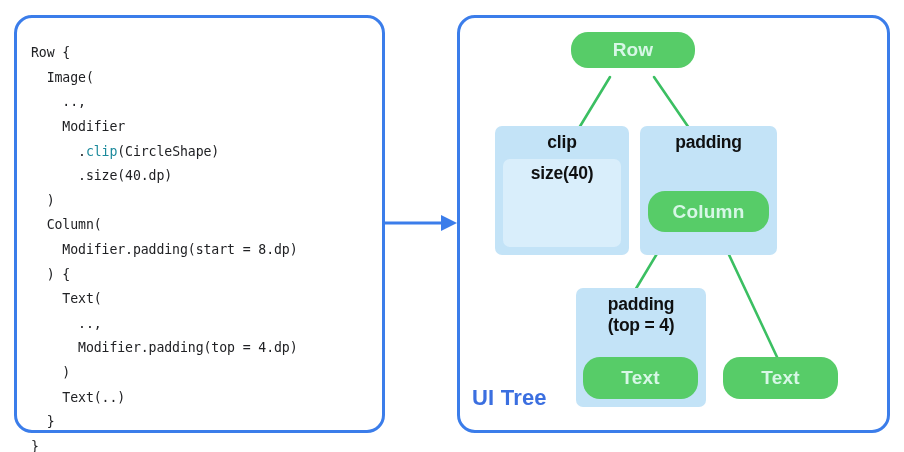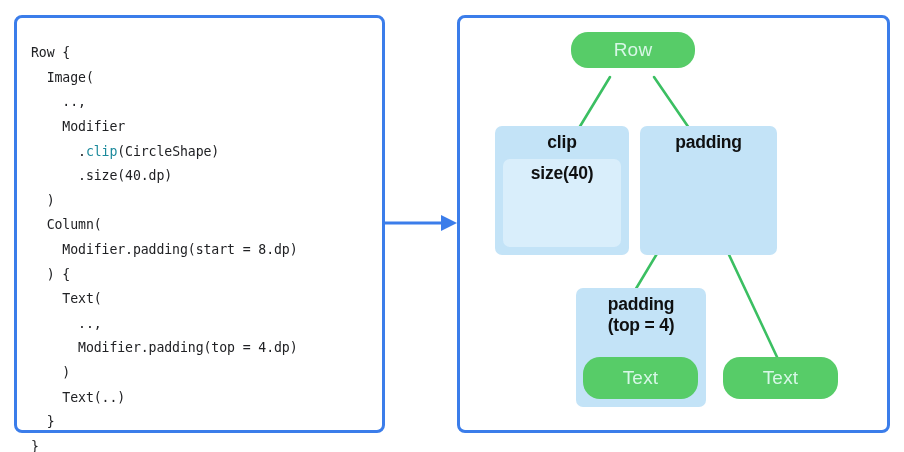--- a/index.html
+++ b/index.html
@@ -20,21 +20,21 @@
     left: 0; top: 0;
     width: 904px;
     height: 452px;
   }
 
   
   .panel {
     position: absolute;
     background: #ffffff;
     border: 3px solid #3b7dea;
-    border-radius: 8px;
+    border-radius: 18px;
     box-sizing: border-box;
   }
   #code-panel {
     left: 14px;
     top: 15px;
     width: 371px;
     height: 418px;
   }
   #tree-panel {
     left: 457px;
@@ -85,21 +85,21 @@
     align-items: center;
     justify-content: center;
   }
 
   
   .node-green {
     background: #57cc68;
     border-radius: 17px;
     color: #d7f7e6;
     font-size: 19px;
-    font-weight: 400;
+    font-weight: 700;
     letter-spacing: 0.2px;
   }
 
   
   .node-blue {
     background: #c3e3f7;
     border-radius: 7px;
     flex-direction: column;
     justify-content: flex-start;
   }
@@ -167,28 +167,32 @@
 
   <div class="node node-blue-inner" style="left:503px; top:159px; width:118px; height:88px; padding-top:4px;">
     <div class="mod-label">size(40)</div>
   </div>
 
 
   <div class="node node-blue" style="left:640px; top:126px; width:137px; height:129px; padding-top:6px;">
     <div class="mod-label">padding</div>
   </div>
 
+  <div class="node node-green" style="left:648px; top:191px; width:121px; height:41px;">
+    <span>Column</span>
+  </div>
 
   <div class="node node-blue" style="left:576px; top:288px; width:130px; height:119px; padding-top:6px;">
     <div class="mod-label">padding</div>
     <div class="mod-label">(top = 4)</div>
   </div>
 
   <div class="node node-green" style="left:583px; top:357px; width:115px; height:42px;">
     <span>Text</span>
   </div>
 
   <div class="node node-green" style="left:723px; top:357px; width:115px; height:42px;">
     <span>Text</span>
   </div>
 
+  <div id="ui-tree-caption">UI Tree</div>
 
 </div>
 
 </body></html>

